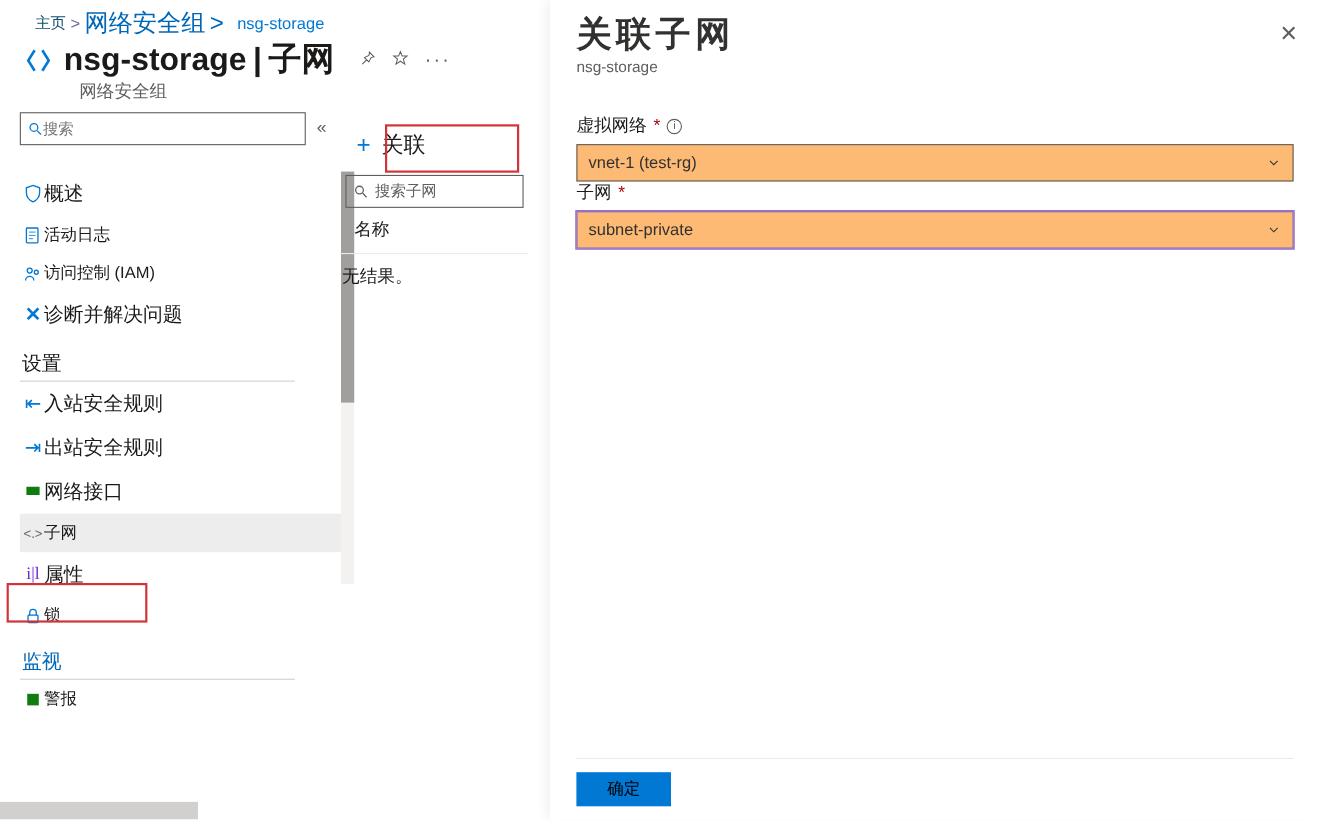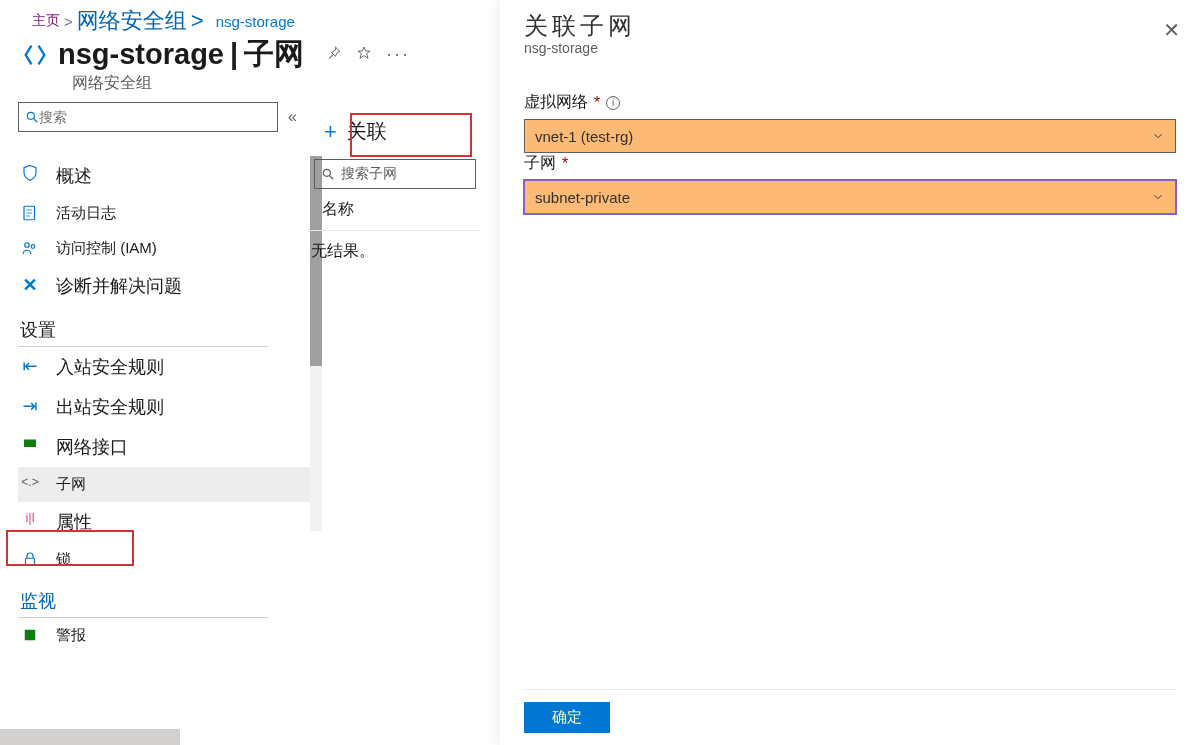--- a/index.html
+++ b/index.html
@@ -16,21 +16,21 @@
 
   
   .breadcrumb {
     padding: 6px 18px 0 32px;
     font-size: 15px;
     color: #0067b8;
     display: flex;
     align-items: center;
     gap: 4px;
   }
-  .breadcrumb .home { color: #701a75; font-size: 14px;}
+  .breadcrumb .home { color: #0c4a6e; font-size: 14px;}
   .breadcrumb .sep { color: #6f6f99; }
   .breadcrumb .link-big { font-size: 22px; color: #0067b8; }
   .breadcrumb .current { color: #0078d4; font-size: 15px; margin-left: 8px;}
 
   
   .title-row {
     display: flex;
     align-items: center;
     padding: 0 0 0 18px;
     margin-top: -2px;
@@ -94,21 +94,21 @@
   .scrollbar-track {
     position:absolute; right:-12px; top:0; width:12px; height:375px;
     background:#f3f2f1;
   }
   .scrollbar-thumb {
     position:absolute; left:0; top:0; width:12px; height:210px;
     background:#a19f9d;
   }
 
   .nav-item {
-    display:flex; gap:16px;
+    display:flex; align-items:center; gap:0;
     padding: 8px 8px 8px 2px;
     font-size: 18px;
     color:#1b1a19;
     cursor:pointer;
     position:relative;
   }
   .nav-item .ic { width:20px; display:flex; justify-content:center; }
   .nav-item.small { font-size:15px; }
   .nav-group-label {
     font-size: 18px; color:#1b1a19;
@@ -159,22 +159,22 @@
     position:absolute;
     top:0; right:0;
     width: 700px;
     height: 745px;
     background:#ffffff;
     box-shadow: -4px 0 10px rgba(0,0,0,0.06);
     padding: 10px 24px 12px 24px;
     display:flex; flex-direction:column;
   }
   .fly-title {
-    font-size: 24px;
-    font-weight: 400;
+    font-size: 32px;
+    font-weight: 700;
     letter-spacing: 4px;
   }
   .fly-sub {
     font-size: 14px; color:#605e5c;
     margin-top: -2px;
     margin-bottom: 36px;
   }
   .close-btn {
     position:absolute; top:18px; right:20px;
     font-size:20px; color:#605e5c; cursor:pointer;
@@ -207,21 +207,21 @@
   }
   .chev { width:14px; height:14px; }
 
   .fly-footer {
     margin-top:auto;
     border-top: 1px solid #edebe9;
     padding-top: 12px;
   }
   .ok-btn {
     background:#0078d4;
-    color:#fef9c3;
+    color:#000000;
     border:none;
     padding: 6px 28px;
     font-size: 15px;
     cursor:pointer;
   }
 
   
   .icon-svg { width:18px; height:18px; }
 
   
@@ -364,21 +364,21 @@
         </span>
         <span>网络接口</span>
       </div>
 
       <div class="nav-item selected small">
         <span class="ic" style="color:#605e5c;font-size:12px;">&lt;.&gt;</span>
         <span>子网</span>
       </div>
 
       <div class="nav-item">
-        <span class="ic" style="color:#ec4899;font-size:13px;">i|l</span>
+        <span class="ic" style="color:#6d28d9;font-size:16px;font-family:Liberation Serif, serif;">i|l</span>
         <span>属性</span>
       </div>
 
       <div class="nav-item small">
         <span class="ic">
           <svg class="icon-svg" viewBox="0 0 24 24">
               <rect x="6" y="11" width="12" height="9" rx="1" fill="none" stroke="#0078d4" stroke-width="1.6"></rect>
               <path d="M8 11V8a4 4 0 018 0v3" fill="none" stroke="#0078d4" stroke-width="1.6"></path>
             </svg>
         </span>

